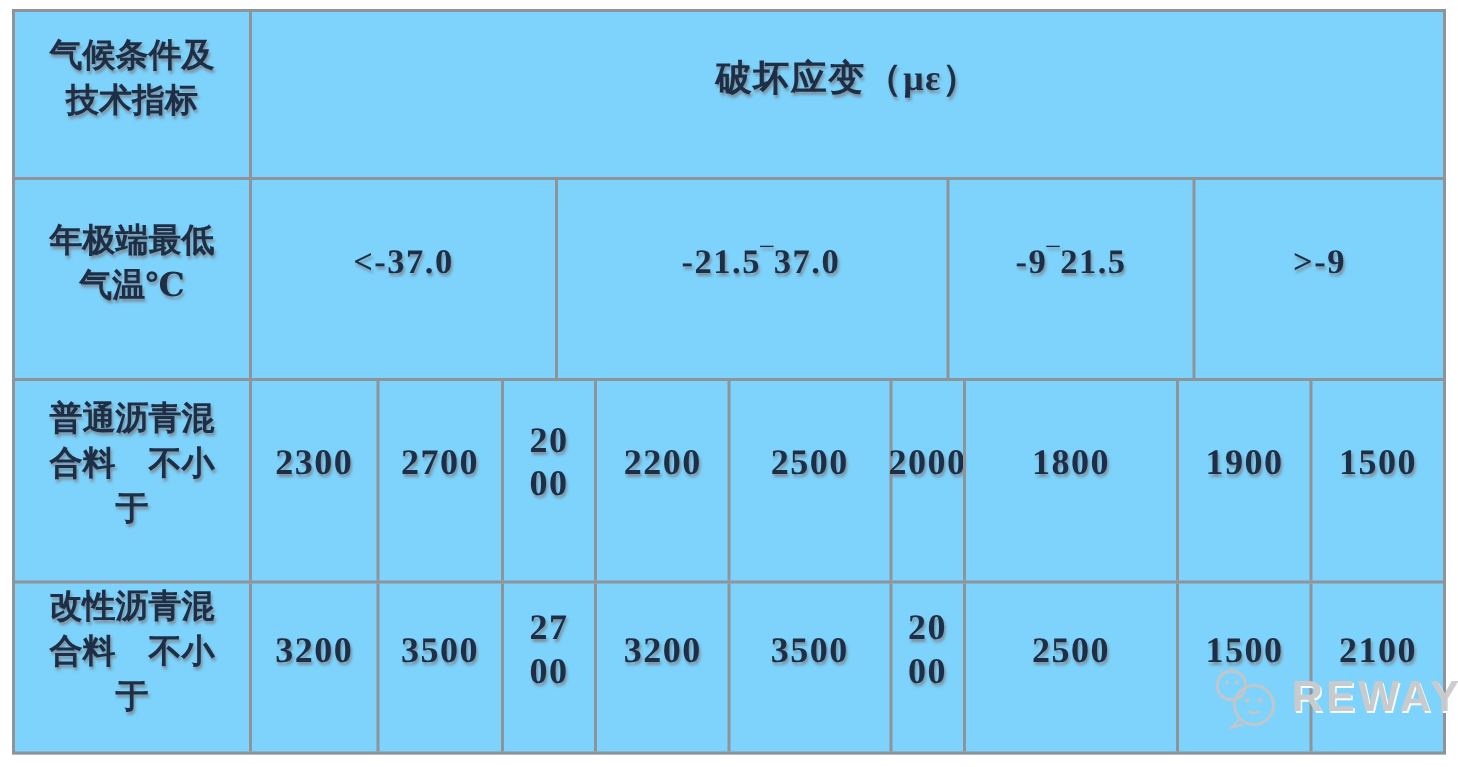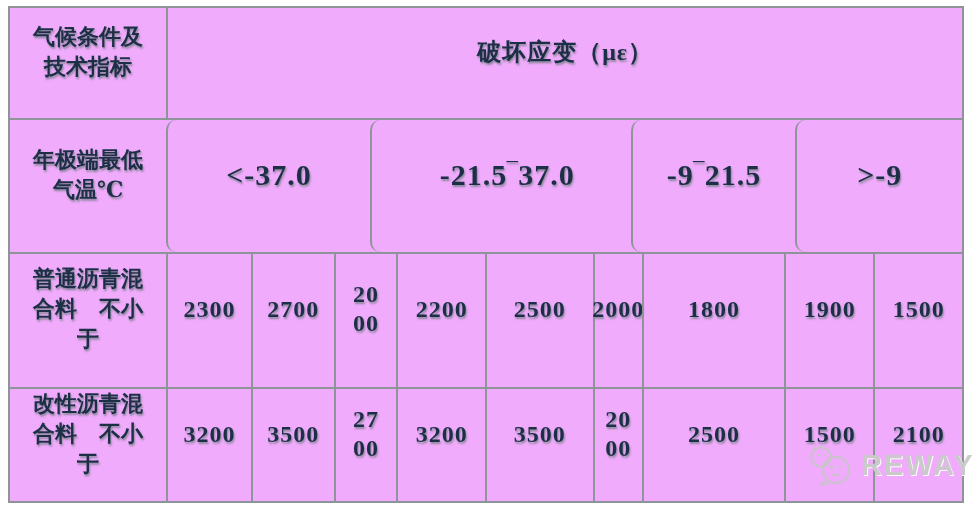--- a/index.html
+++ b/index.html
@@ -8,21 +8,21 @@
     background: #ffffff;
     overflow: hidden;
     font-family: "Liberation Serif", "DejaVu Serif", serif;
   }
   .page { position: relative; width: 972px; height: 511px; padding: 6px 8px; }
 
   .spec-table {
     width: 956px; height: 497px;
     border: 2px solid #8f9499;
     display: flex; flex-direction: column;
-    background: #f0abfc;
+    background: #7dd3fc;
   }
   .row { display: flex; width: 100%; }
   .row + .row { border-top: 2px solid #8f9499; }
   .r1 { height: 123px; }
   .r2 { height: 149px; }
   .r3 { height: 151px; }
   .r4 { flex: 1; }
 
   .cell {
     display: flex; align-items: center; justify-content: center;
@@ -32,21 +32,21 @@
     font-weight: bold;
     text-shadow: 1px 2px 2px rgba(125,130,140,0.85);
   }
   .cell + .cell { border-left: 2px solid #8f9499; }
 
   .c-label { width: 16.4%; font-size: 22px; line-height: 30px; padding-left: 20px; padding-right: 20px; }
   .title-cell { flex: 1; font-size: 24px; letter-spacing: 1px; }
 
   
   .t0 { width: 21.4%; } .t1 { width: 27.4%; padding-left: 12px; } .t2 { width: 17.3%; } .t3 { flex: 1; }
-  .temp-val { font-size: 30px; letter-spacing: 1px; border-radius: 10px; }
+  .temp-val { font-size: 23px; letter-spacing: 1px; }
 
   
   .d0 { width: 8.9%; } .d1 { width: 8.7%; } .d2 { width: 6.6%; }
   .d3 { width: 9.3%; } .d4 { width: 11.3%; } .d5 { width: 5.2%; }
   .d6 { width: 14.9%; } .d7 { width: 9.4%; } .d8 { flex: 1; }
   .num { font-size: 24px; letter-spacing: 1px; white-space: pre-line; line-height: 29px; }
 
   .watermark {
     position: absolute; left: 806px; top: 442px;
     display: flex; align-items: center; gap: 5px;

